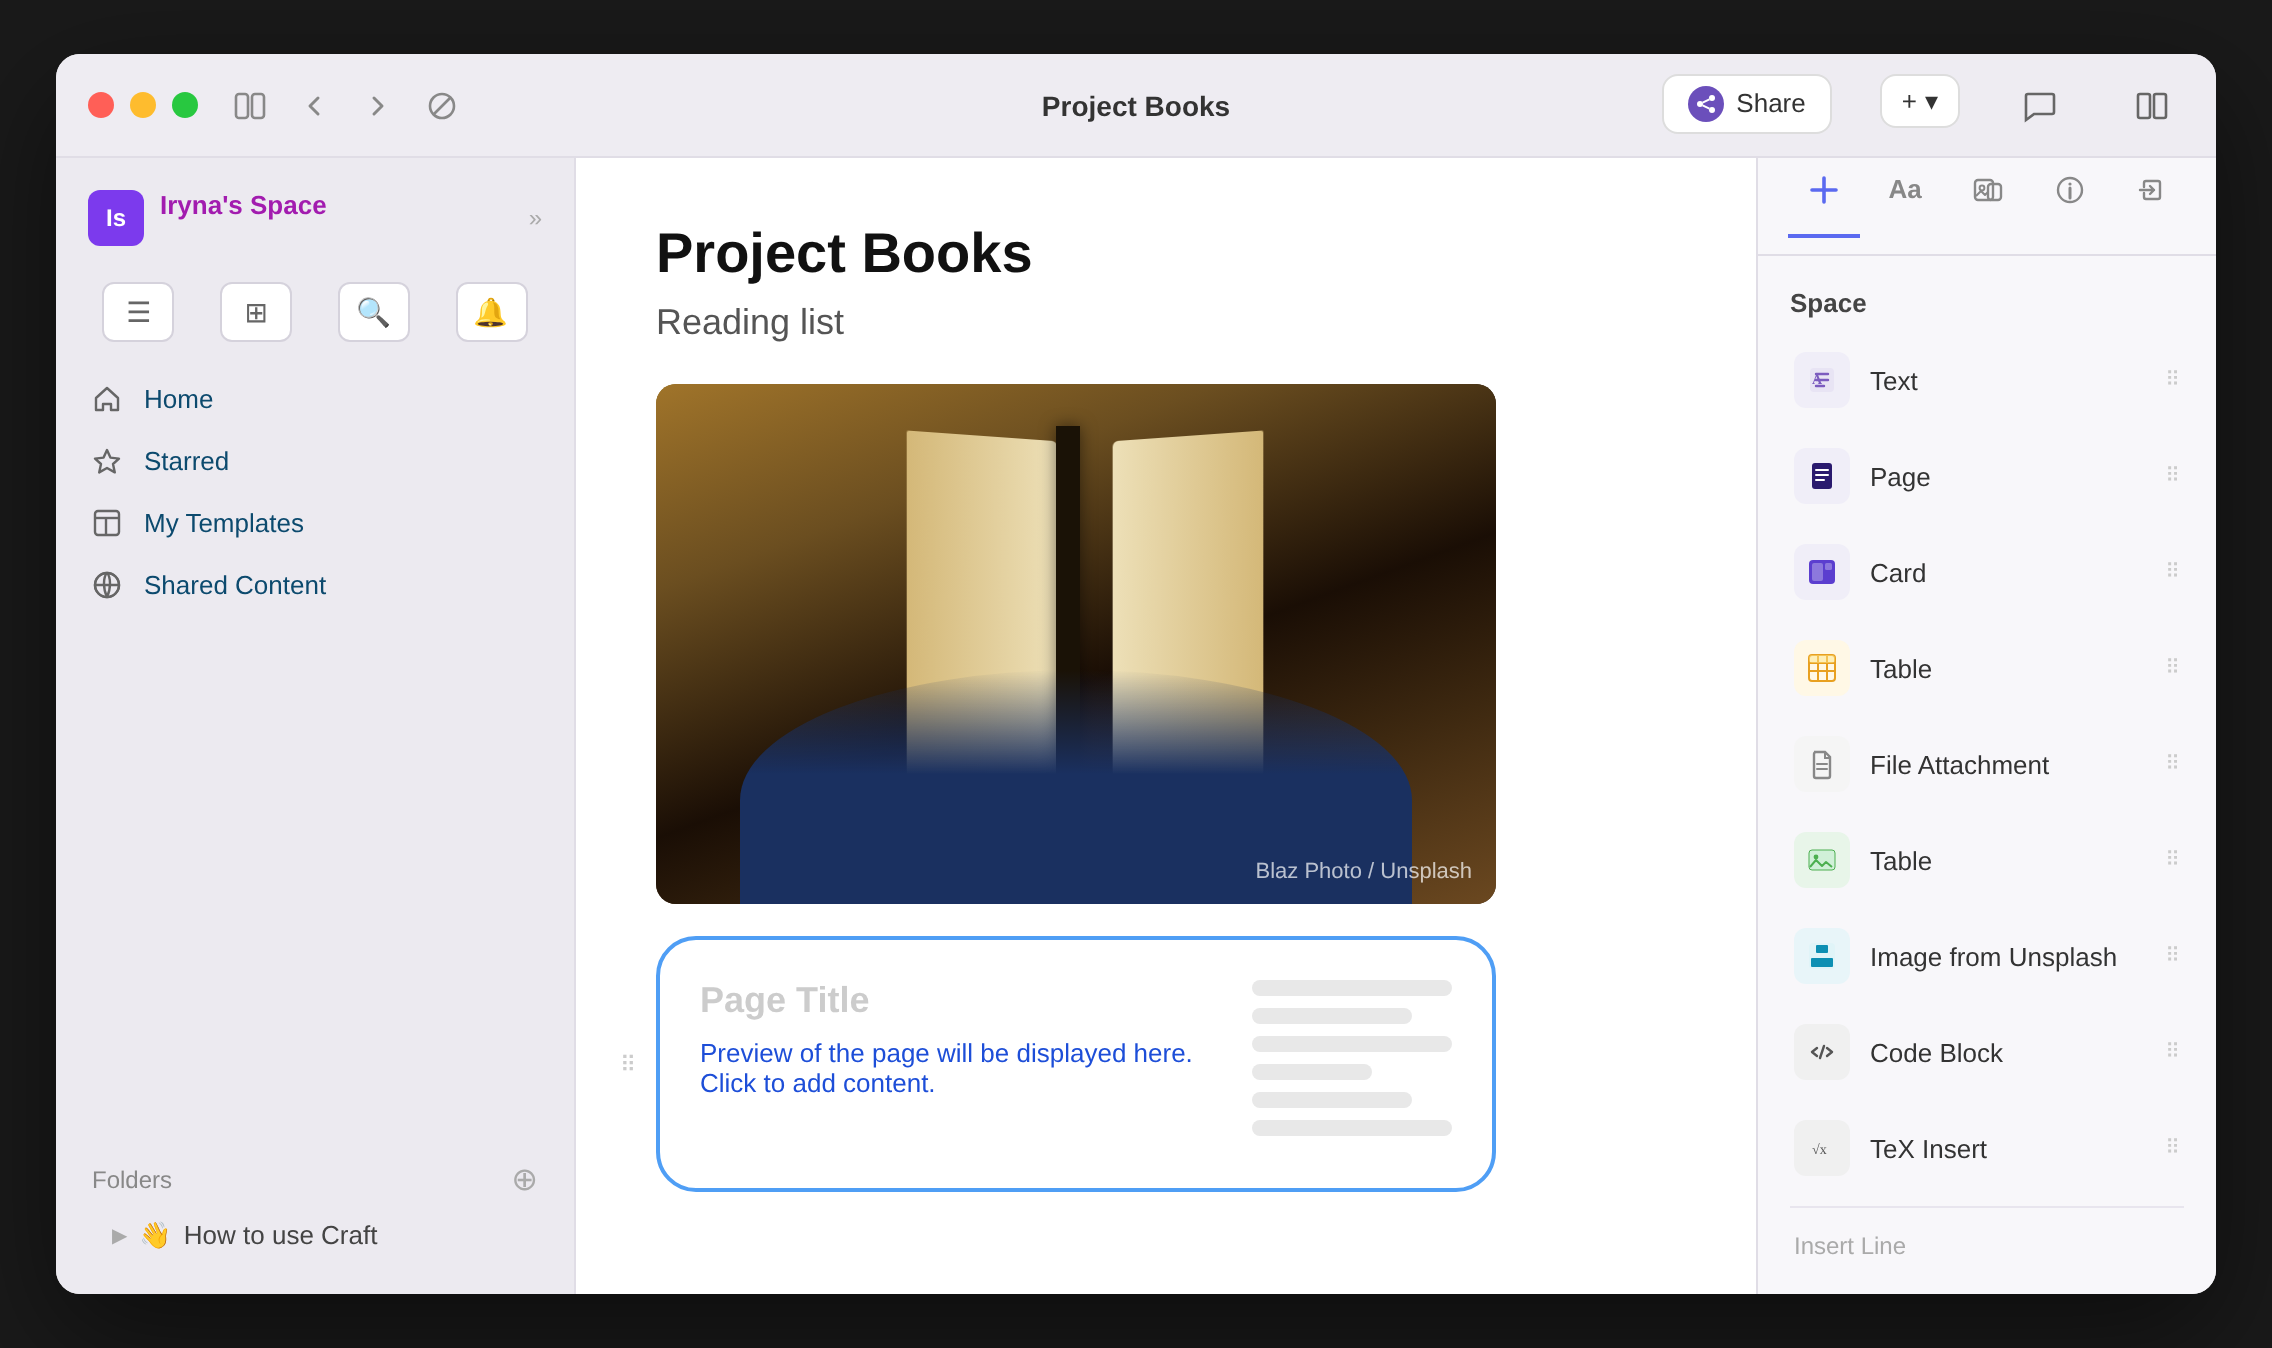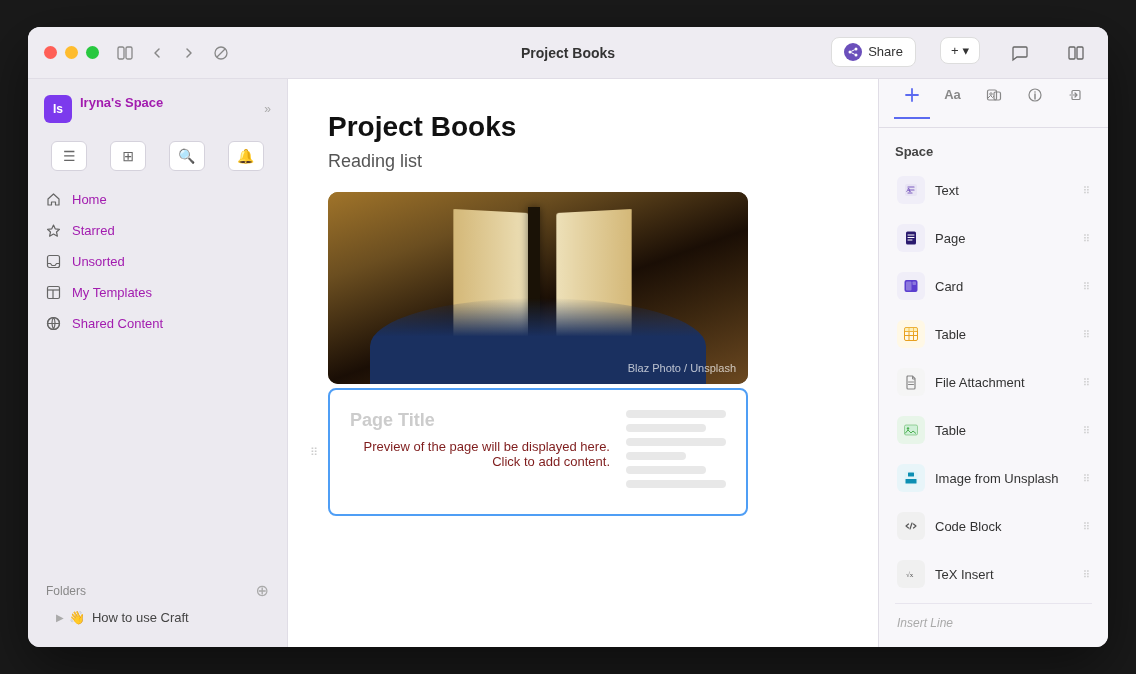--- a/index.html
+++ b/index.html
@@ -200,21 +200,21 @@
       padding: 0 8px;
     }
     .nav-item {
       display: flex;
       align-items: center;
       gap: 8px;
       padding: 7px 10px;
       border-radius: 8px;
       cursor: pointer;
       font-size: 13px;
-      color: #a21caf;
+      color: #0c4a6e;
       margin-bottom: 2px;
     }
     .nav-item-icon {
       font-size: 15px;
       color: #666;
       width: 18px;
       text-align: center;
     }
     .folders-section {
       padding: 8px 18px 4px;
@@ -256,25 +256,25 @@
       margin-bottom: 8px;
     }
     .doc-subtitle {
       font-size: 18px;
       color: #555;
       margin-bottom: 20px;
     }
     .doc-image {
       width: 100%;
       max-width: 420px;
-      height: 192px;
+      height: 260px;
       border-radius: 10px;
       overflow: hidden;
       position: relative;
-      margin-bottom: 4px;
+      margin-bottom: 16px;
       background: linear-gradient(135deg, #8B6914 0%, #5c4a2a 30%, #2a1a08 60%, #4a3520 100%);
     }
     .doc-image-caption {
       position: absolute;
       bottom: 10px;
       right: 12px;
       font-size: 11px;
       color: rgba(255,255,255,0.7);
     }
     
@@ -282,41 +282,40 @@
       width: 100%;
       height: 100%;
       position: relative;
       overflow: hidden;
     }
     
     .page-card {
       width: 100%;
       max-width: 420px;
       border: 2px solid #4f9ef5;
-      border-radius: 8px;
+      border-radius: 20px;
       padding: 20px;
       display: flex;
       gap: 16px;
       align-items: flex-start;
       background: white;
       position: relative;
     }
     .page-card-text {
       flex: 1;
     }
     .page-card-title {
       font-size: 18px;
       font-weight: 600;
       color: #ccc;
       margin-bottom: 8px;
     }
     .page-card-preview {
       font-size: 13px;
-      color: #7f1d1d;
-      text-align: right;
+      color: #1d4ed8;
     }
     .page-card-thumb {
       width: 100px;
       flex-shrink: 0;
     }
     .thumb-line {
       height: 8px;
       background: #e8e8e8;
       border-radius: 4px;
       margin-bottom: 6px;
@@ -408,21 +407,20 @@
     svg { display: block; }
     .panel-divider {
       height: 1px;
       background: #e8e5ee;
       margin: 6px 8px;
     }
     .insert-line-label {
       font-size: 12px;
       color: #aaa;
       padding: 6px 10px 4px;
-      font-style: italic;
     }
   </style>
 </head>
 <body>
 
 <div class="window">
 
   <div class="titlebar">
     <div class="traffic-lights">
       <div class="traffic-light tl-red"></div>
@@ -524,29 +522,20 @@
           <span class="nav-item-icon">
             <svg width="15" height="15" viewBox="0 0 15 15" fill="none">
               <path d="M7.5 2L9.2 5.8L13.5 6.3L10.5 9L11.4 13.2L7.5 11L3.6 13.2L4.5 9L1.5 6.3L5.8 5.8L7.5 2Z" stroke="#666" stroke-width="1.2" stroke-linejoin="round"></path>
             </svg>
           </span>
           <span>Starred</span>
         </div>
         <div class="nav-item">
           <span class="nav-item-icon">
             <svg width="15" height="15" viewBox="0 0 15 15" fill="none">
-              <rect x="1.5" y="1.5" width="12" height="12" rx="2" stroke="#666" stroke-width="1.2"></rect>
-              <path d="M1.5 9.5h3l1.5 2h3l1.5-2h3" stroke="#666" stroke-width="1.2" stroke-linejoin="round"></path>
-            </svg>
-          </span>
-          <span>Unsorted</span>
-        </div>
-        <div class="nav-item">
-          <span class="nav-item-icon">
-            <svg width="15" height="15" viewBox="0 0 15 15" fill="none">
               <rect x="1.5" y="1.5" width="12" height="12" rx="1.5" stroke="#666" stroke-width="1.2"></rect>
               <line x1="1.5" y1="5" x2="13.5" y2="5" stroke="#666" stroke-width="1.2"></line>
               <line x1="7" y1="5" x2="7" y2="13.5" stroke="#666" stroke-width="1.2"></line>
             </svg>
           </span>
           <span>My Templates</span>
         </div>
         <div class="nav-item">
           <span class="nav-item-icon">
             <svg width="15" height="15" viewBox="0 0 15 15" fill="none">

